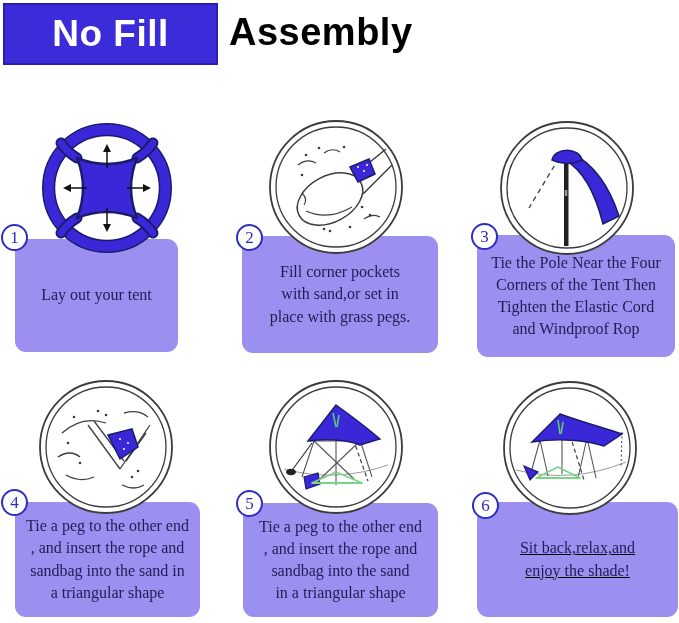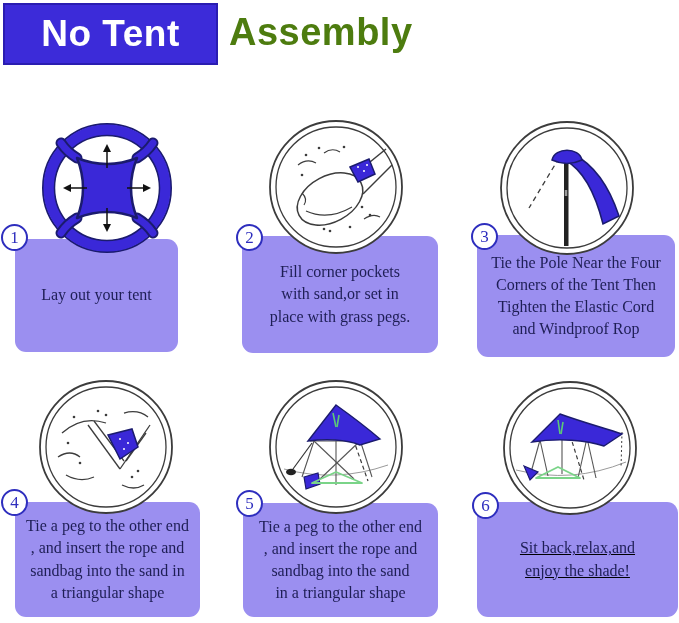--- a/index.html
+++ b/index.html
@@ -5,21 +5,21 @@
   html,body{margin:0;padding:0;background:#ffffff;}
   #page{position:relative;width:679px;height:623px;background:#ffffff;overflow:hidden;
         font-family:"Liberation Sans",sans-serif;}
 
   
   .hdr-box{position:absolute;left:3px;top:3px;width:215px;height:62px;
            background:#3c2bd9;border:2px solid #2a1db1;box-sizing:border-box;
            display:flex;align-items:center;justify-content:center;}
   .hdr-box span{color:#ffffff;font-size:37px;font-weight:bold;letter-spacing:0.5px;}
   .hdr-rest{position:absolute;left:229px;top:11px;font-size:38px;font-weight:600;
-            color:#4d7c0f;letter-spacing:0.5px;}
+            color:#000000;letter-spacing:0.5px;}
 
   
   .box{position:absolute;background:#9b8ff0;border-radius:11px;
        display:flex;align-items:center;justify-content:center;text-align:center;
        box-sizing:border-box;padding:4px 2px;}
   .txt{margin:0;font-family:"Liberation Serif","DejaVu Serif",serif;
        font-size:16px;line-height:1.38;color:#1e1e55;white-space:pre-line;}
   .icon{position:absolute;width:140px;height:140px;}
   .num{position:absolute;width:27px;height:27px;border-radius:50%;
        background:#ffffff;border:2px solid #2e2ebe;box-sizing:border-box;
@@ -40,21 +40,21 @@
 
   .n1{left:1px;top:224px;}   .n2{left:236px;top:224px;} .n3{left:471px;top:223px;}
   .n4{left:1px;top:489px;}   .n5{left:236px;top:490px;} .n6{left:472px;top:492px;}
 </style>
 </head>
 <body>
 
 <div id="page">
 
   <div class="hdr-box">
-    <span>No Tent</span>
+    <span>No Fill</span>
   </div>
   <div class="hdr-rest">Assembly</div>
 
   <div class="box b1">
     <p class="txt">Lay out your tent</p>
   </div>
   <div class="box b2">
     <p class="txt">Fill corner pockets
 with sand,or set in
 place with grass pegs.</p>

